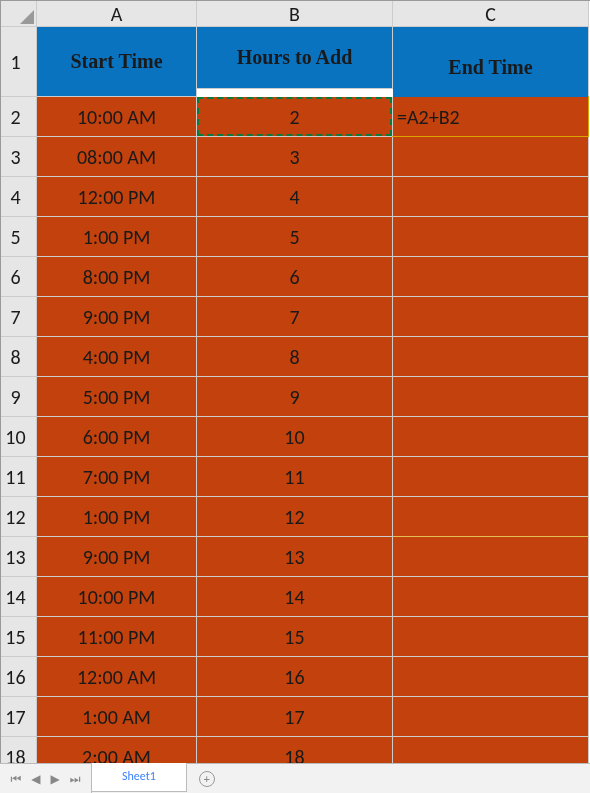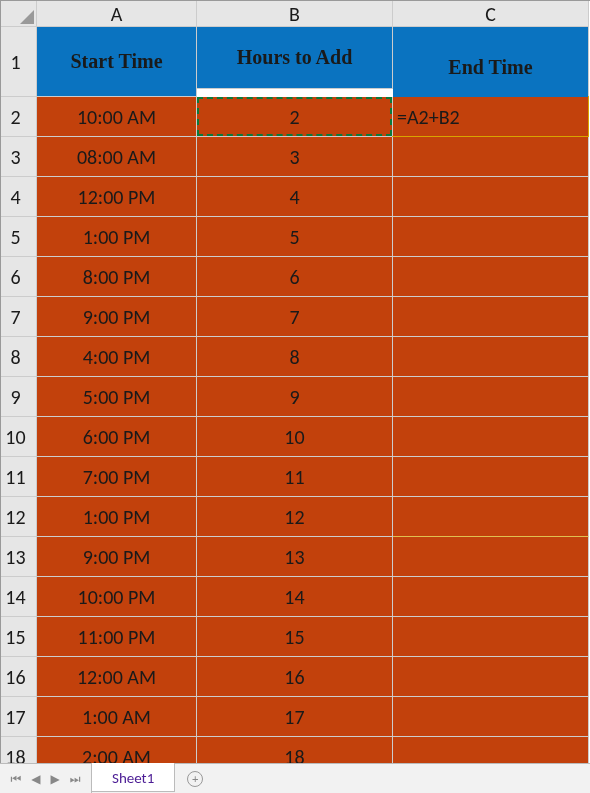--- a/index.html
+++ b/index.html
@@ -93,23 +93,23 @@
       gap: 10px;
       border-right: 1px solid #bbb;
       color: #888;
     }
     .navbtns span { cursor: default; }
     .tab {
       background: #fff;
       border: 1px solid #bbb;
       border-top: none;
       margin-top: 0;
-      padding: 6px 20px;
-      font-size: 15px;
-      color: #4c1d95;
+      padding: 6px 30px;
+      font-size: 12px;
+      color: #3b82f6;
       border-top: 2px solid transparent;
       margin-left: -1px;
     }
     .tab.active { border-top: none; background: #fff; position: relative; top: -1px; }
     .addsheet {
       width: 28px; display: flex; align-items: center; justify-content: center;
       color: #888; border: 1px solid transparent; margin-left: 6px;
     }
     .addsheet span {
       width: 16px; height: 16px; border: 1px solid #999; border-radius: 50%;

